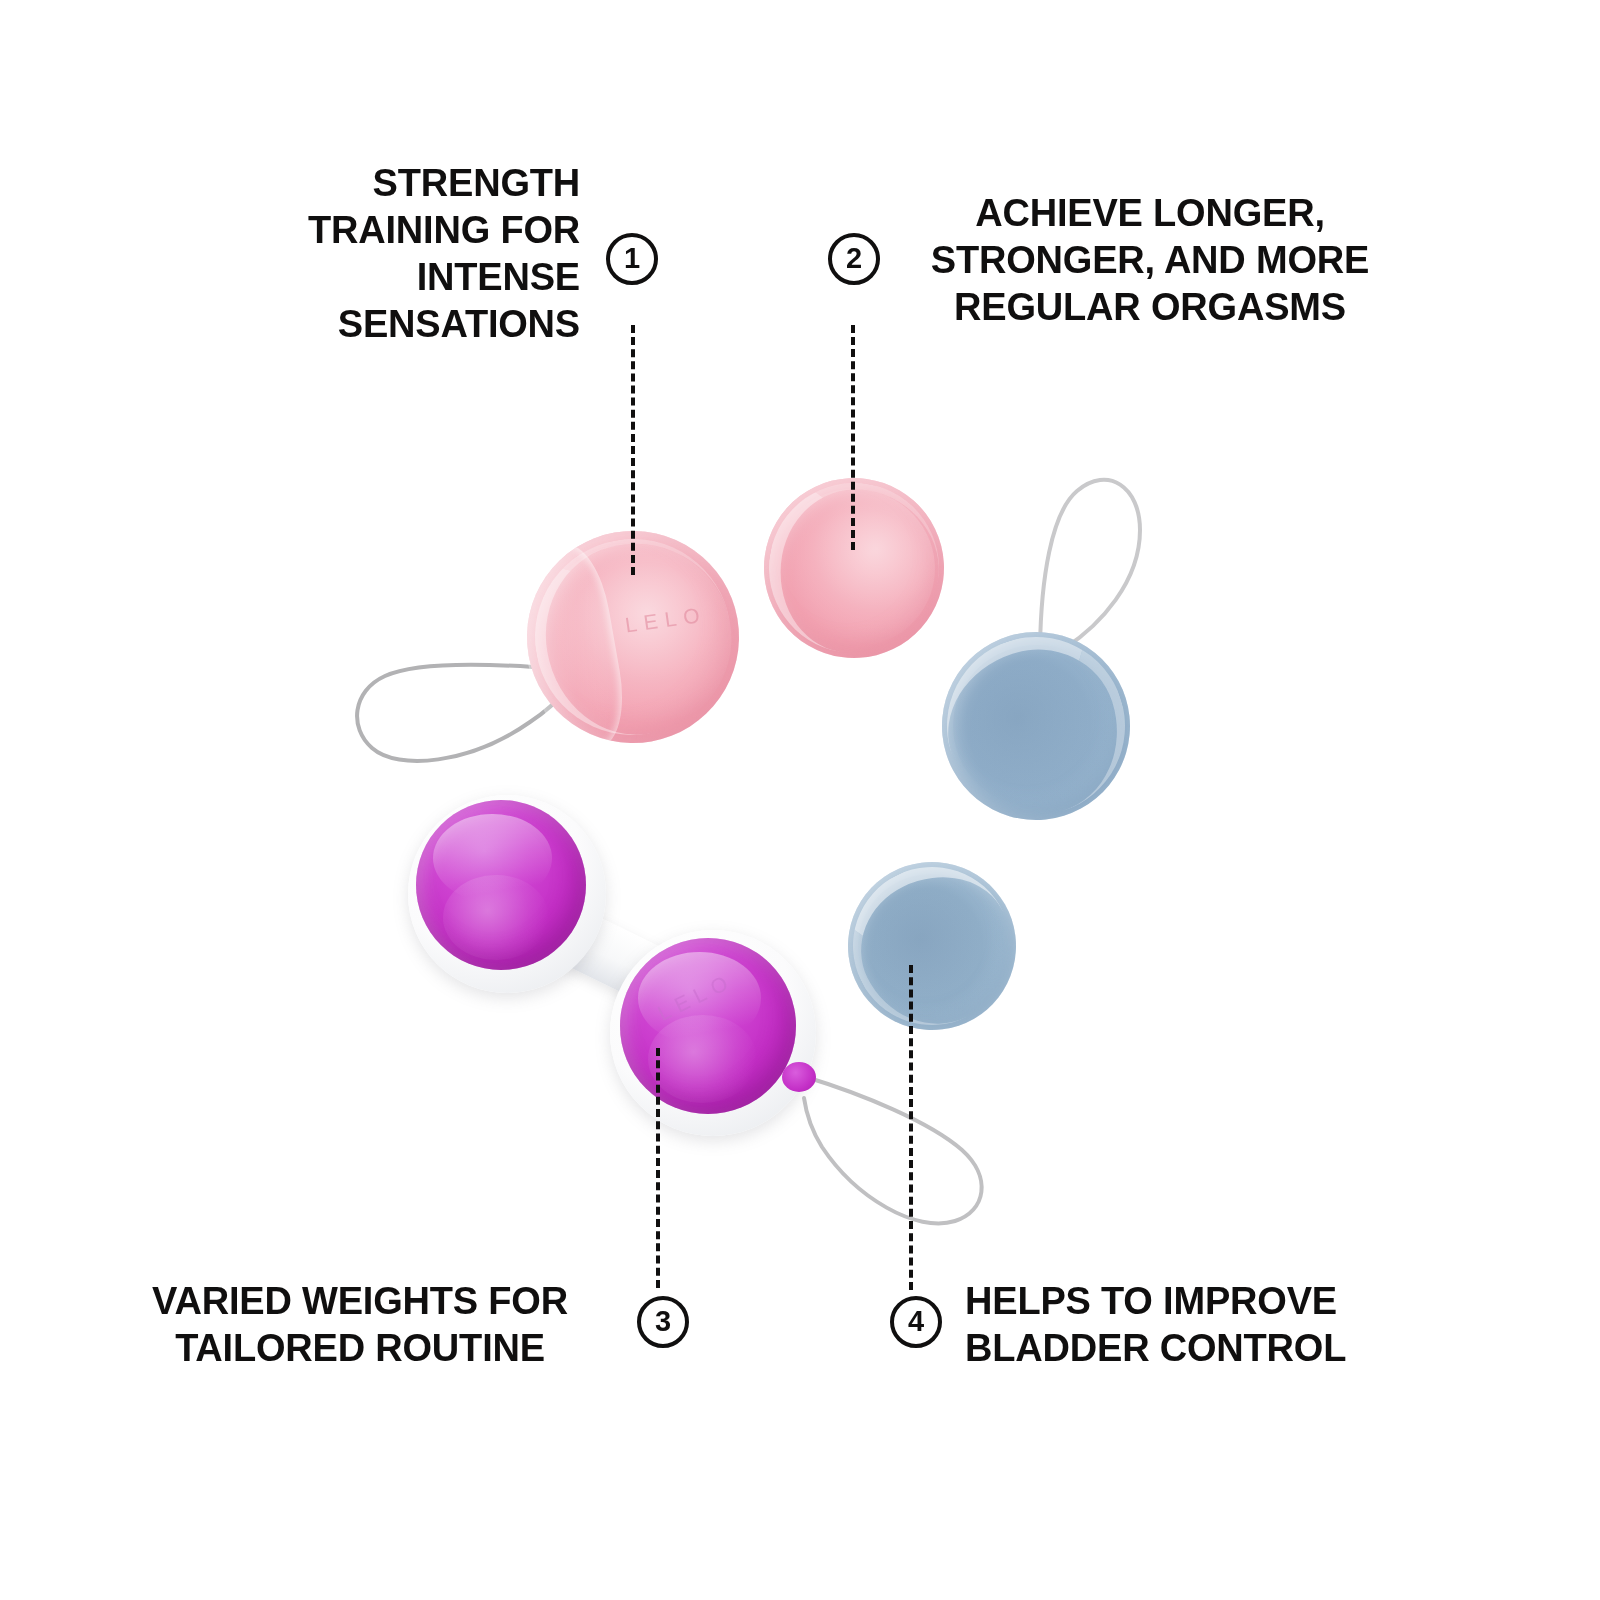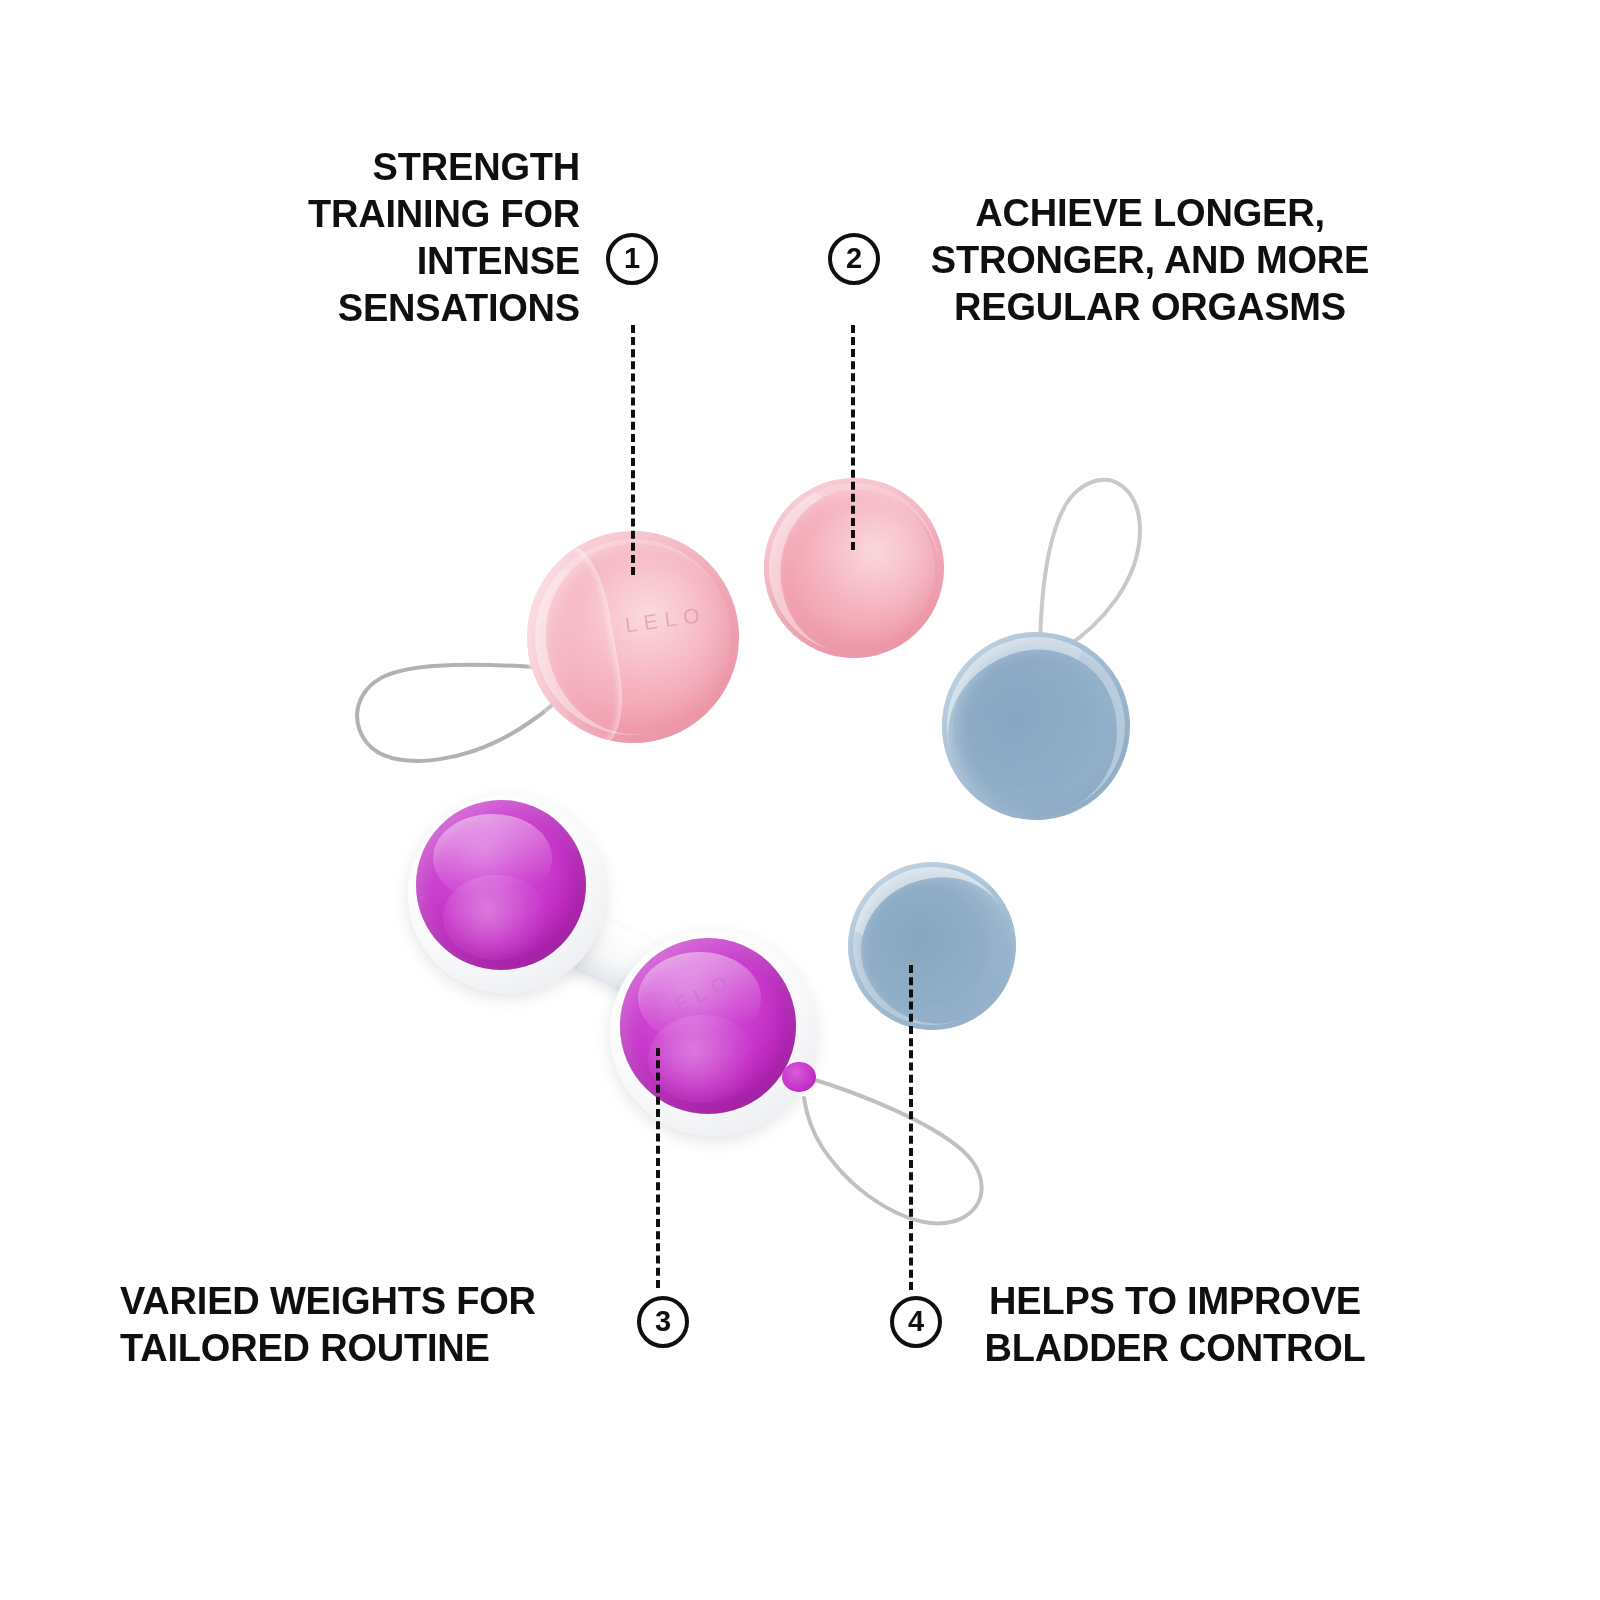--- a/index.html
+++ b/index.html
@@ -15,24 +15,24 @@
   
   .callout{
     position:absolute;
     font-weight:700;
     color:#100f0f;
     font-size:38px;
     line-height:47px;
     letter-spacing:-0.2px;
     white-space:pre-line;
   }
-  #callout-1{left:190px;top:144px;width:390px;text-align:right;}
+  #callout-1{left:190px;top:160px;width:390px;text-align:right;}
   #callout-2{left:905px;top:190px;width:490px;text-align:center;}
-  #callout-3{left:120px;top:1278px;width:480px;text-align:left;}
-  #callout-4{left:965px;top:1278px;width:420px;text-align:center;}
+  #callout-3{left:120px;top:1278px;width:480px;text-align:center;}
+  #callout-4{left:965px;top:1278px;width:420px;text-align:left;}
 
   
   .badge{
     position:absolute;
     width:52px;height:52px;
     border:4px solid #100f0f;
     border-radius:50%;
     box-sizing:border-box;
     display:flex;align-items:center;justify-content:center;
     font-size:29px;font-weight:700;color:#100f0f;

